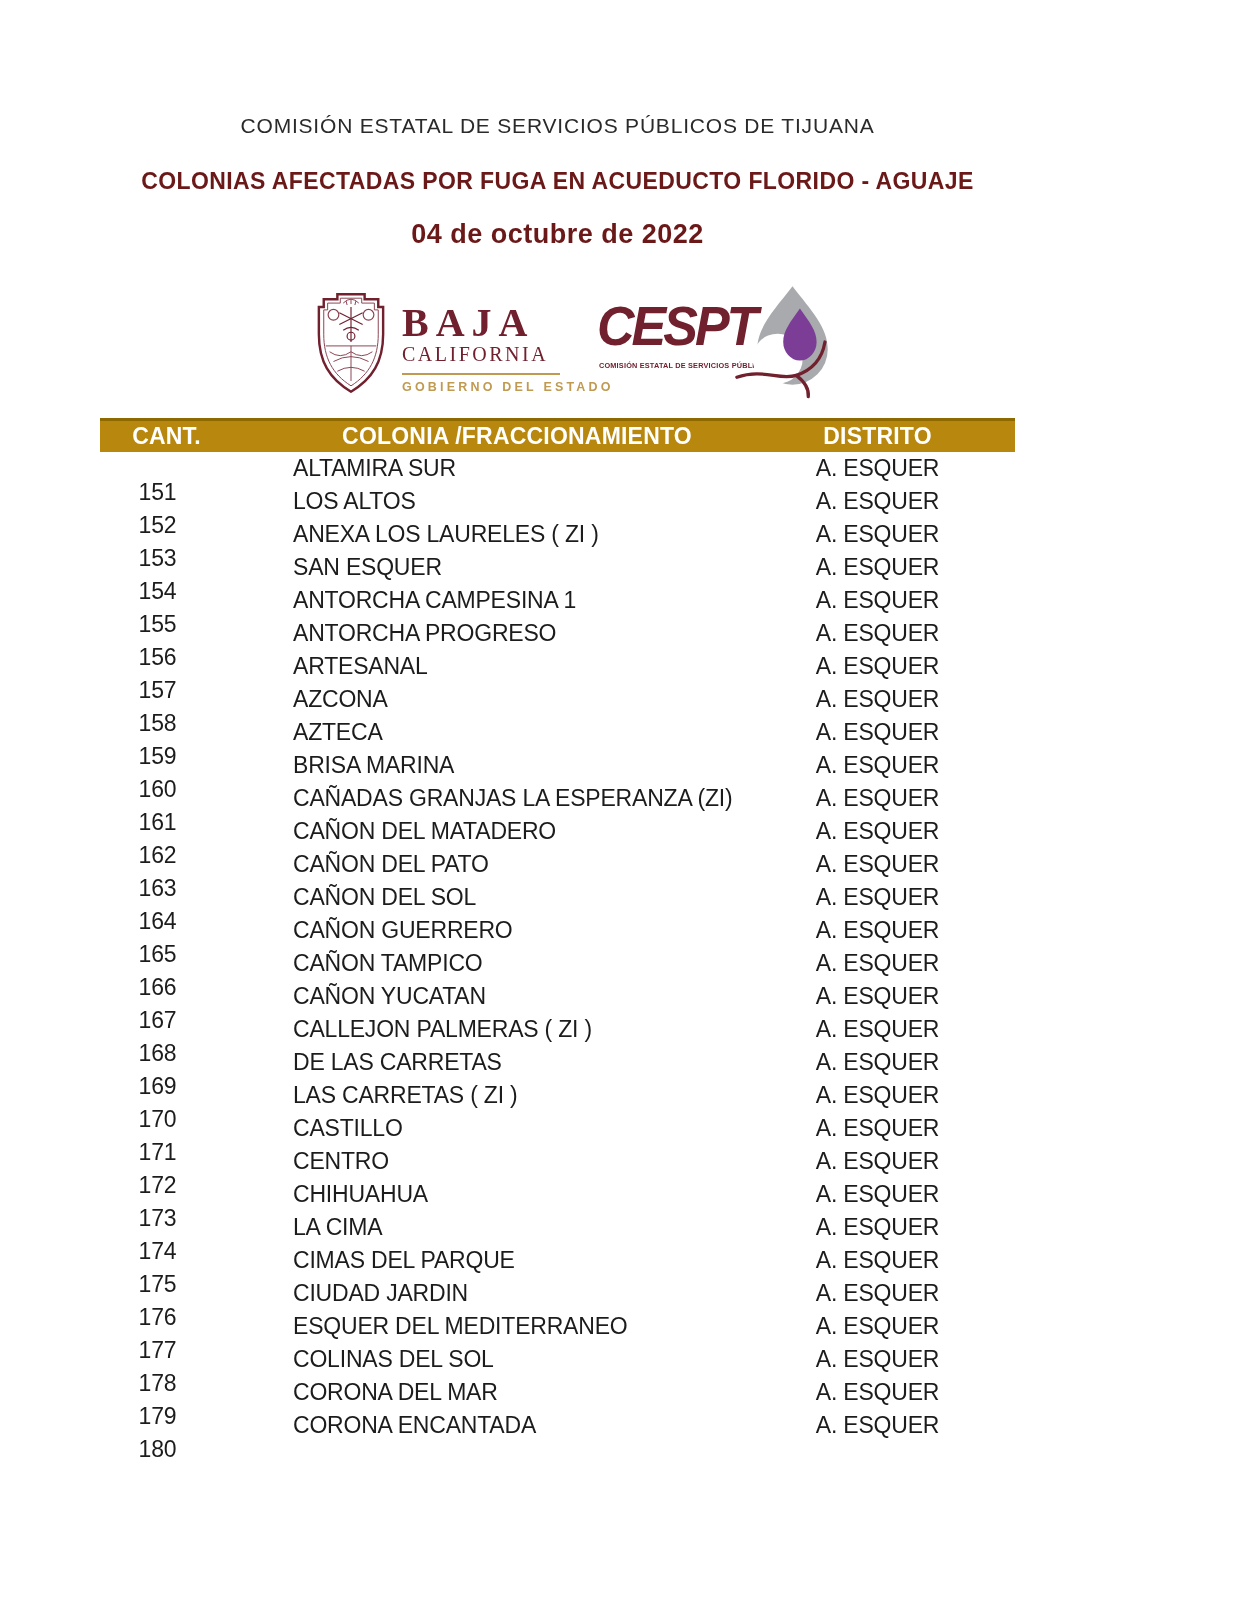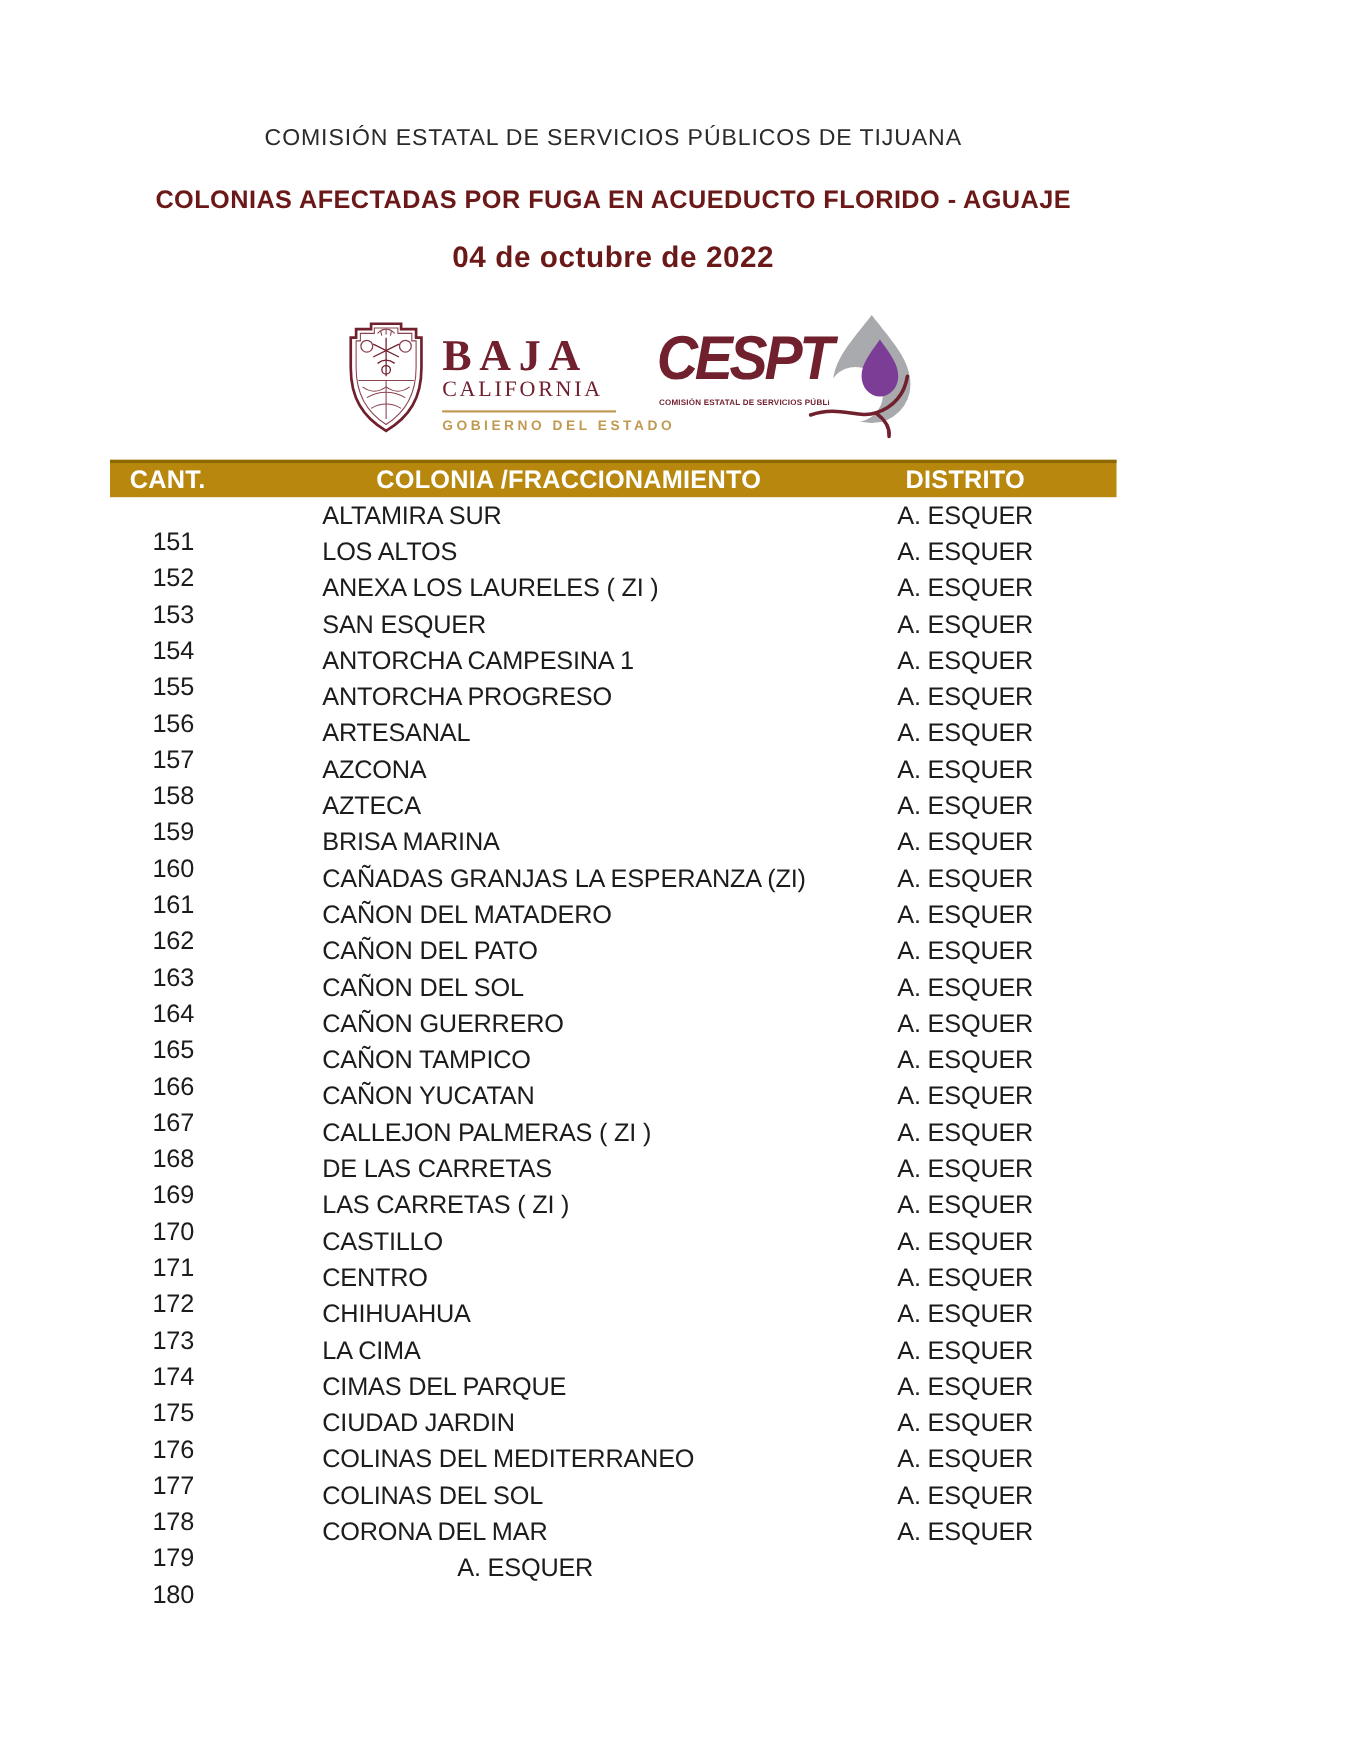--- a/index.html
+++ b/index.html
@@ -74,21 +74,21 @@
   .cespt-drop{position:absolute;left:138px;top:-5px;}
   
   .table-header{
     position:absolute;left:100px;top:418px;width:915px;height:34px;
     background:var(--gold-header);
     border-top:3px solid var(--gold-header-dark);
     display:grid;grid-template-columns:115px 525px 275px;
     align-items:center;
     color:#ffffff;font-weight:bold;font-size:23px;letter-spacing:0.2px;
   }
-  .th-cant{padding-left:18px;text-align:left;}
+  .th-cant{padding-left:18px;text-align:center;}
   .th-colonia{text-align:center;padding-left:79px;}
   .th-distrito{text-align:center;}
   .table-body{position:absolute;left:100px;top:452px;width:915px;}
   .row{
     display:grid;grid-template-columns:115px 525px 275px;
     height:33px;line-height:33px;
     font-size:23px;letter-spacing:-0.2px;color:var(--text-dark);
   }
   .cell-cant{text-align:center;margin-top:24px;}
   .cell-colonia{padding-left:78px;white-space:nowrap;}
@@ -311,35 +311,36 @@
   </div>
 
   <div class="row">
     <div class="cell-cant">176</div>
     <div class="cell-colonia">CIUDAD JARDIN</div>
     <div class="cell-distrito">A. ESQUER</div>
   </div>
 
   <div class="row">
     <div class="cell-cant">177</div>
-    <div class="cell-colonia">COLINAS DEL MEDITERRANEO</div>
+    <div class="cell-colonia">ESQUER DEL MEDITERRANEO</div>
     <div class="cell-distrito">A. ESQUER</div>
   </div>
 
   <div class="row">
     <div class="cell-cant">178</div>
     <div class="cell-colonia">COLINAS DEL SOL</div>
     <div class="cell-distrito">A. ESQUER</div>
   </div>
 
   <div class="row">
     <div class="cell-cant">179</div>
     <div class="cell-colonia">CORONA DEL MAR</div>
     <div class="cell-distrito">A. ESQUER</div>
   </div>
 
   <div class="row">
     <div class="cell-cant">180</div>
+    <div class="cell-colonia">CORONA ENCANTADA</div>
     <div class="cell-distrito">A. ESQUER</div>
   </div>
 </div>
 
 </div>
 
 </body></html>

